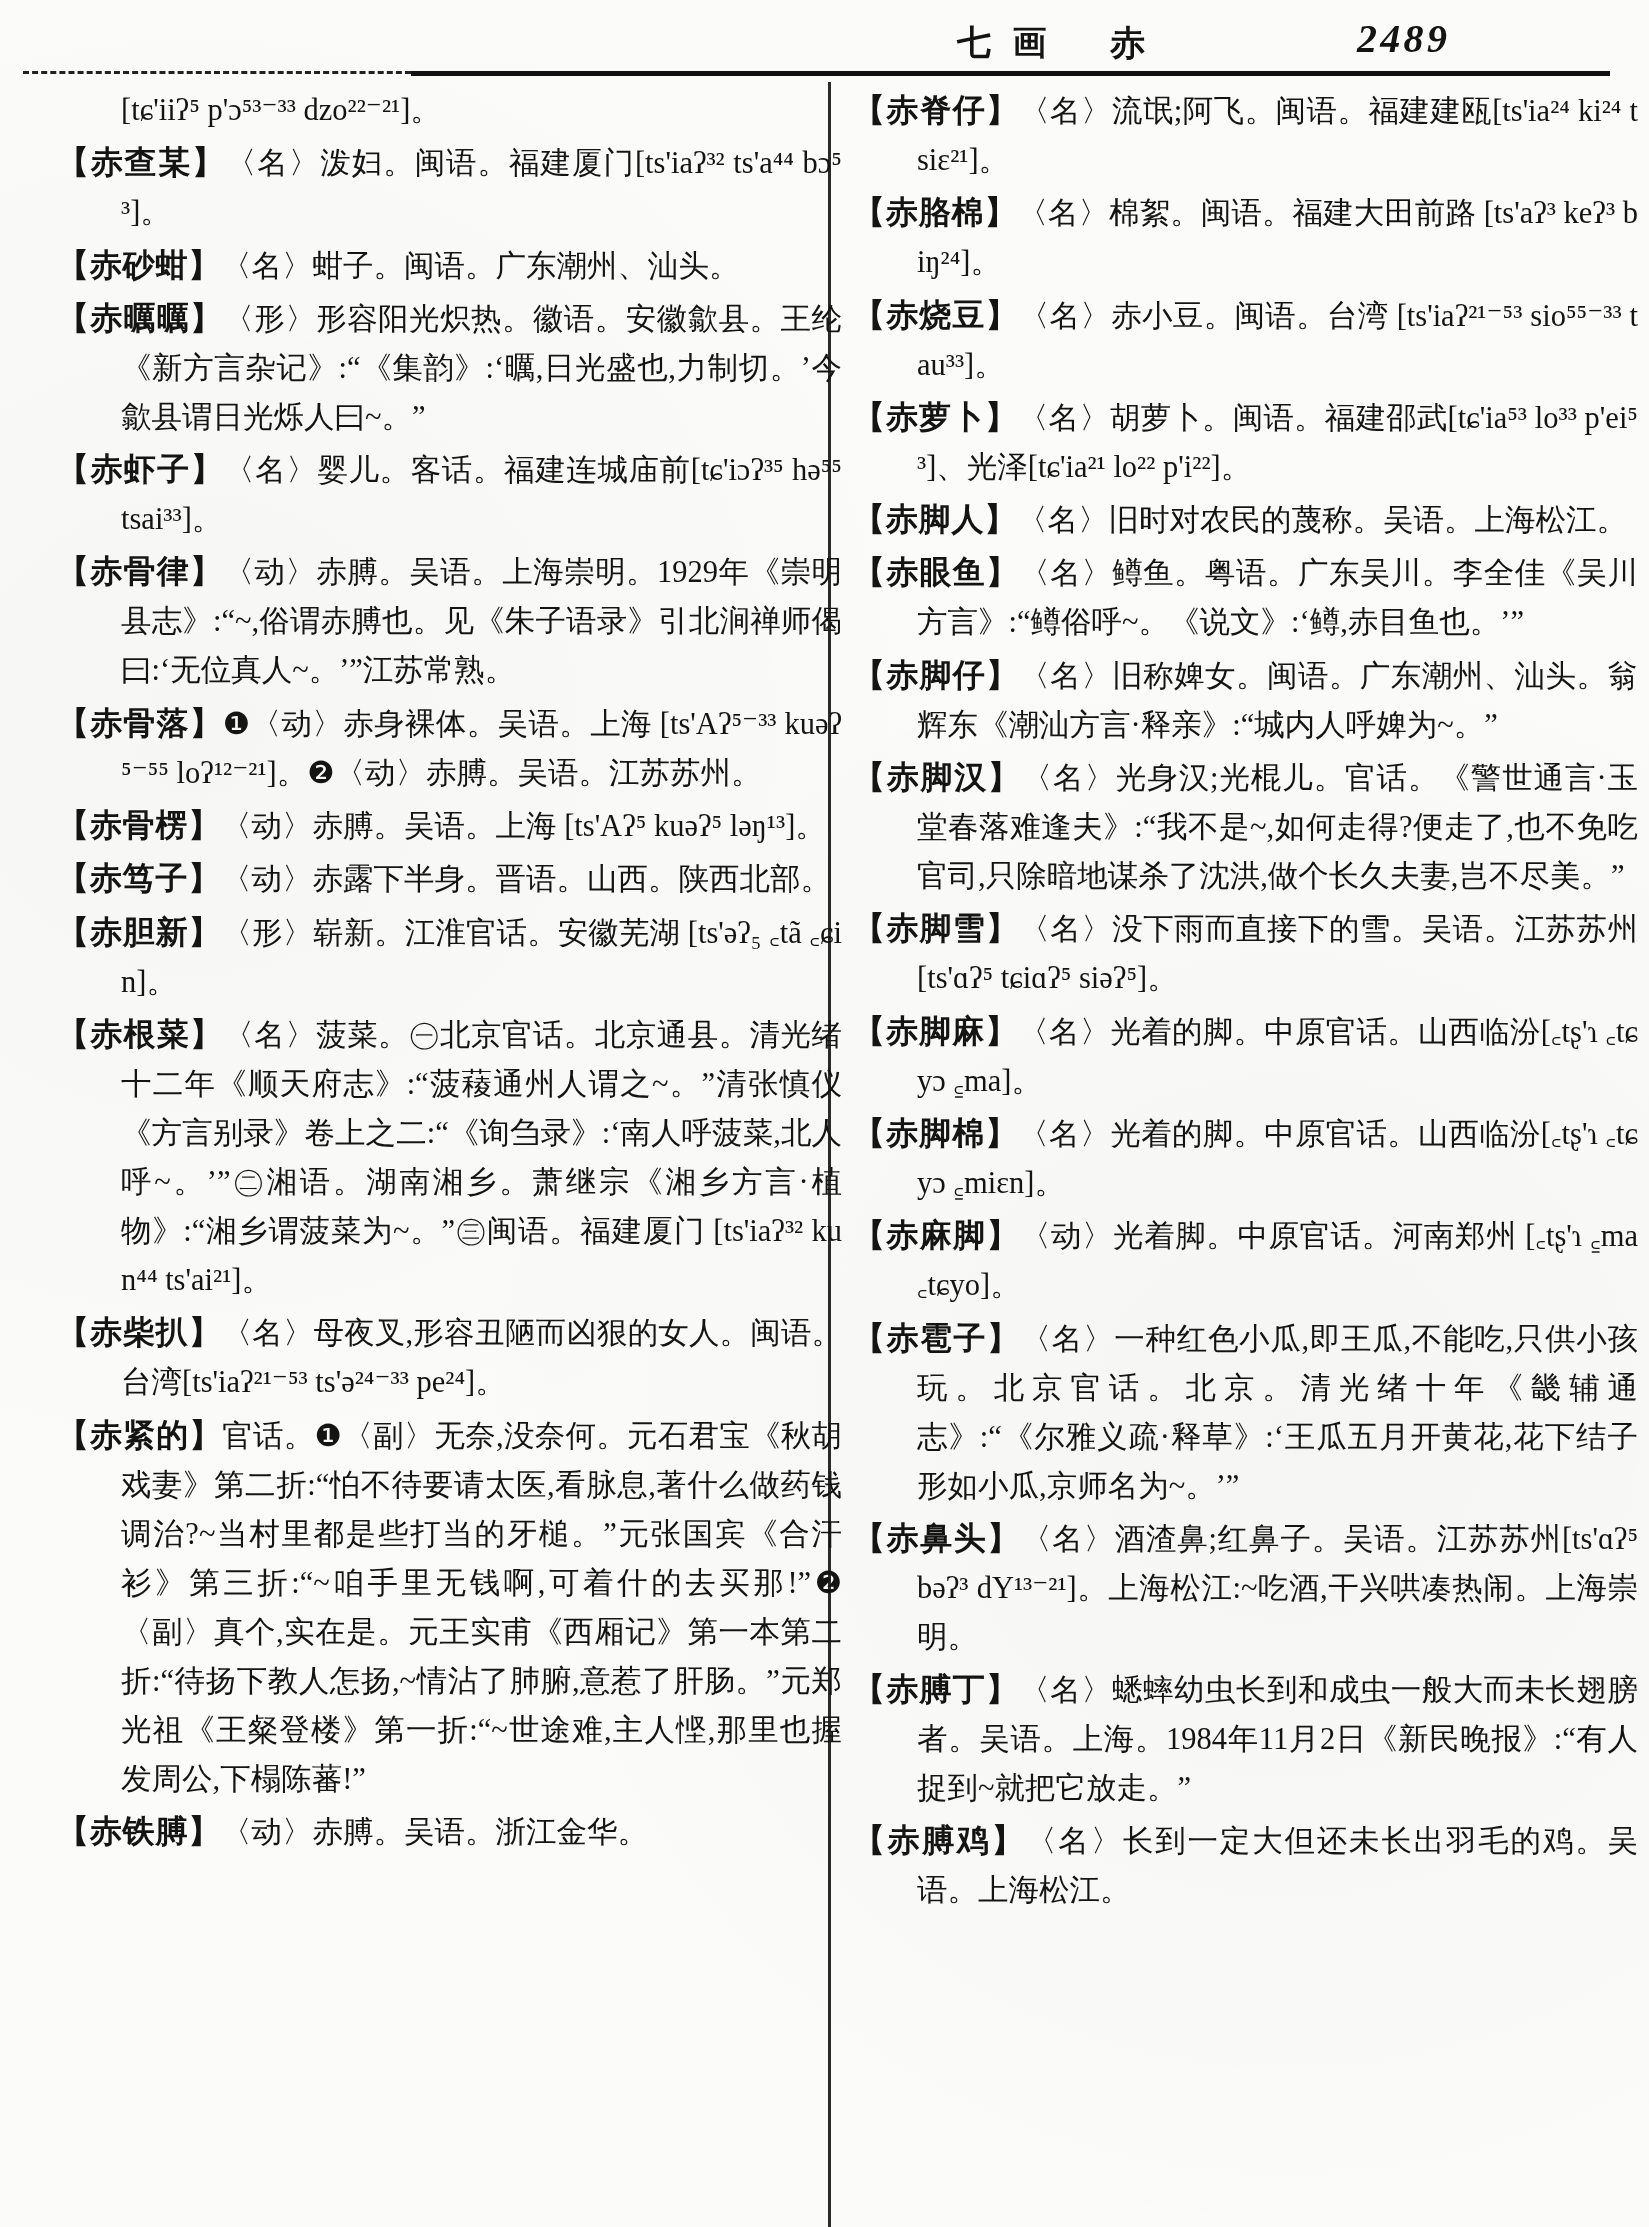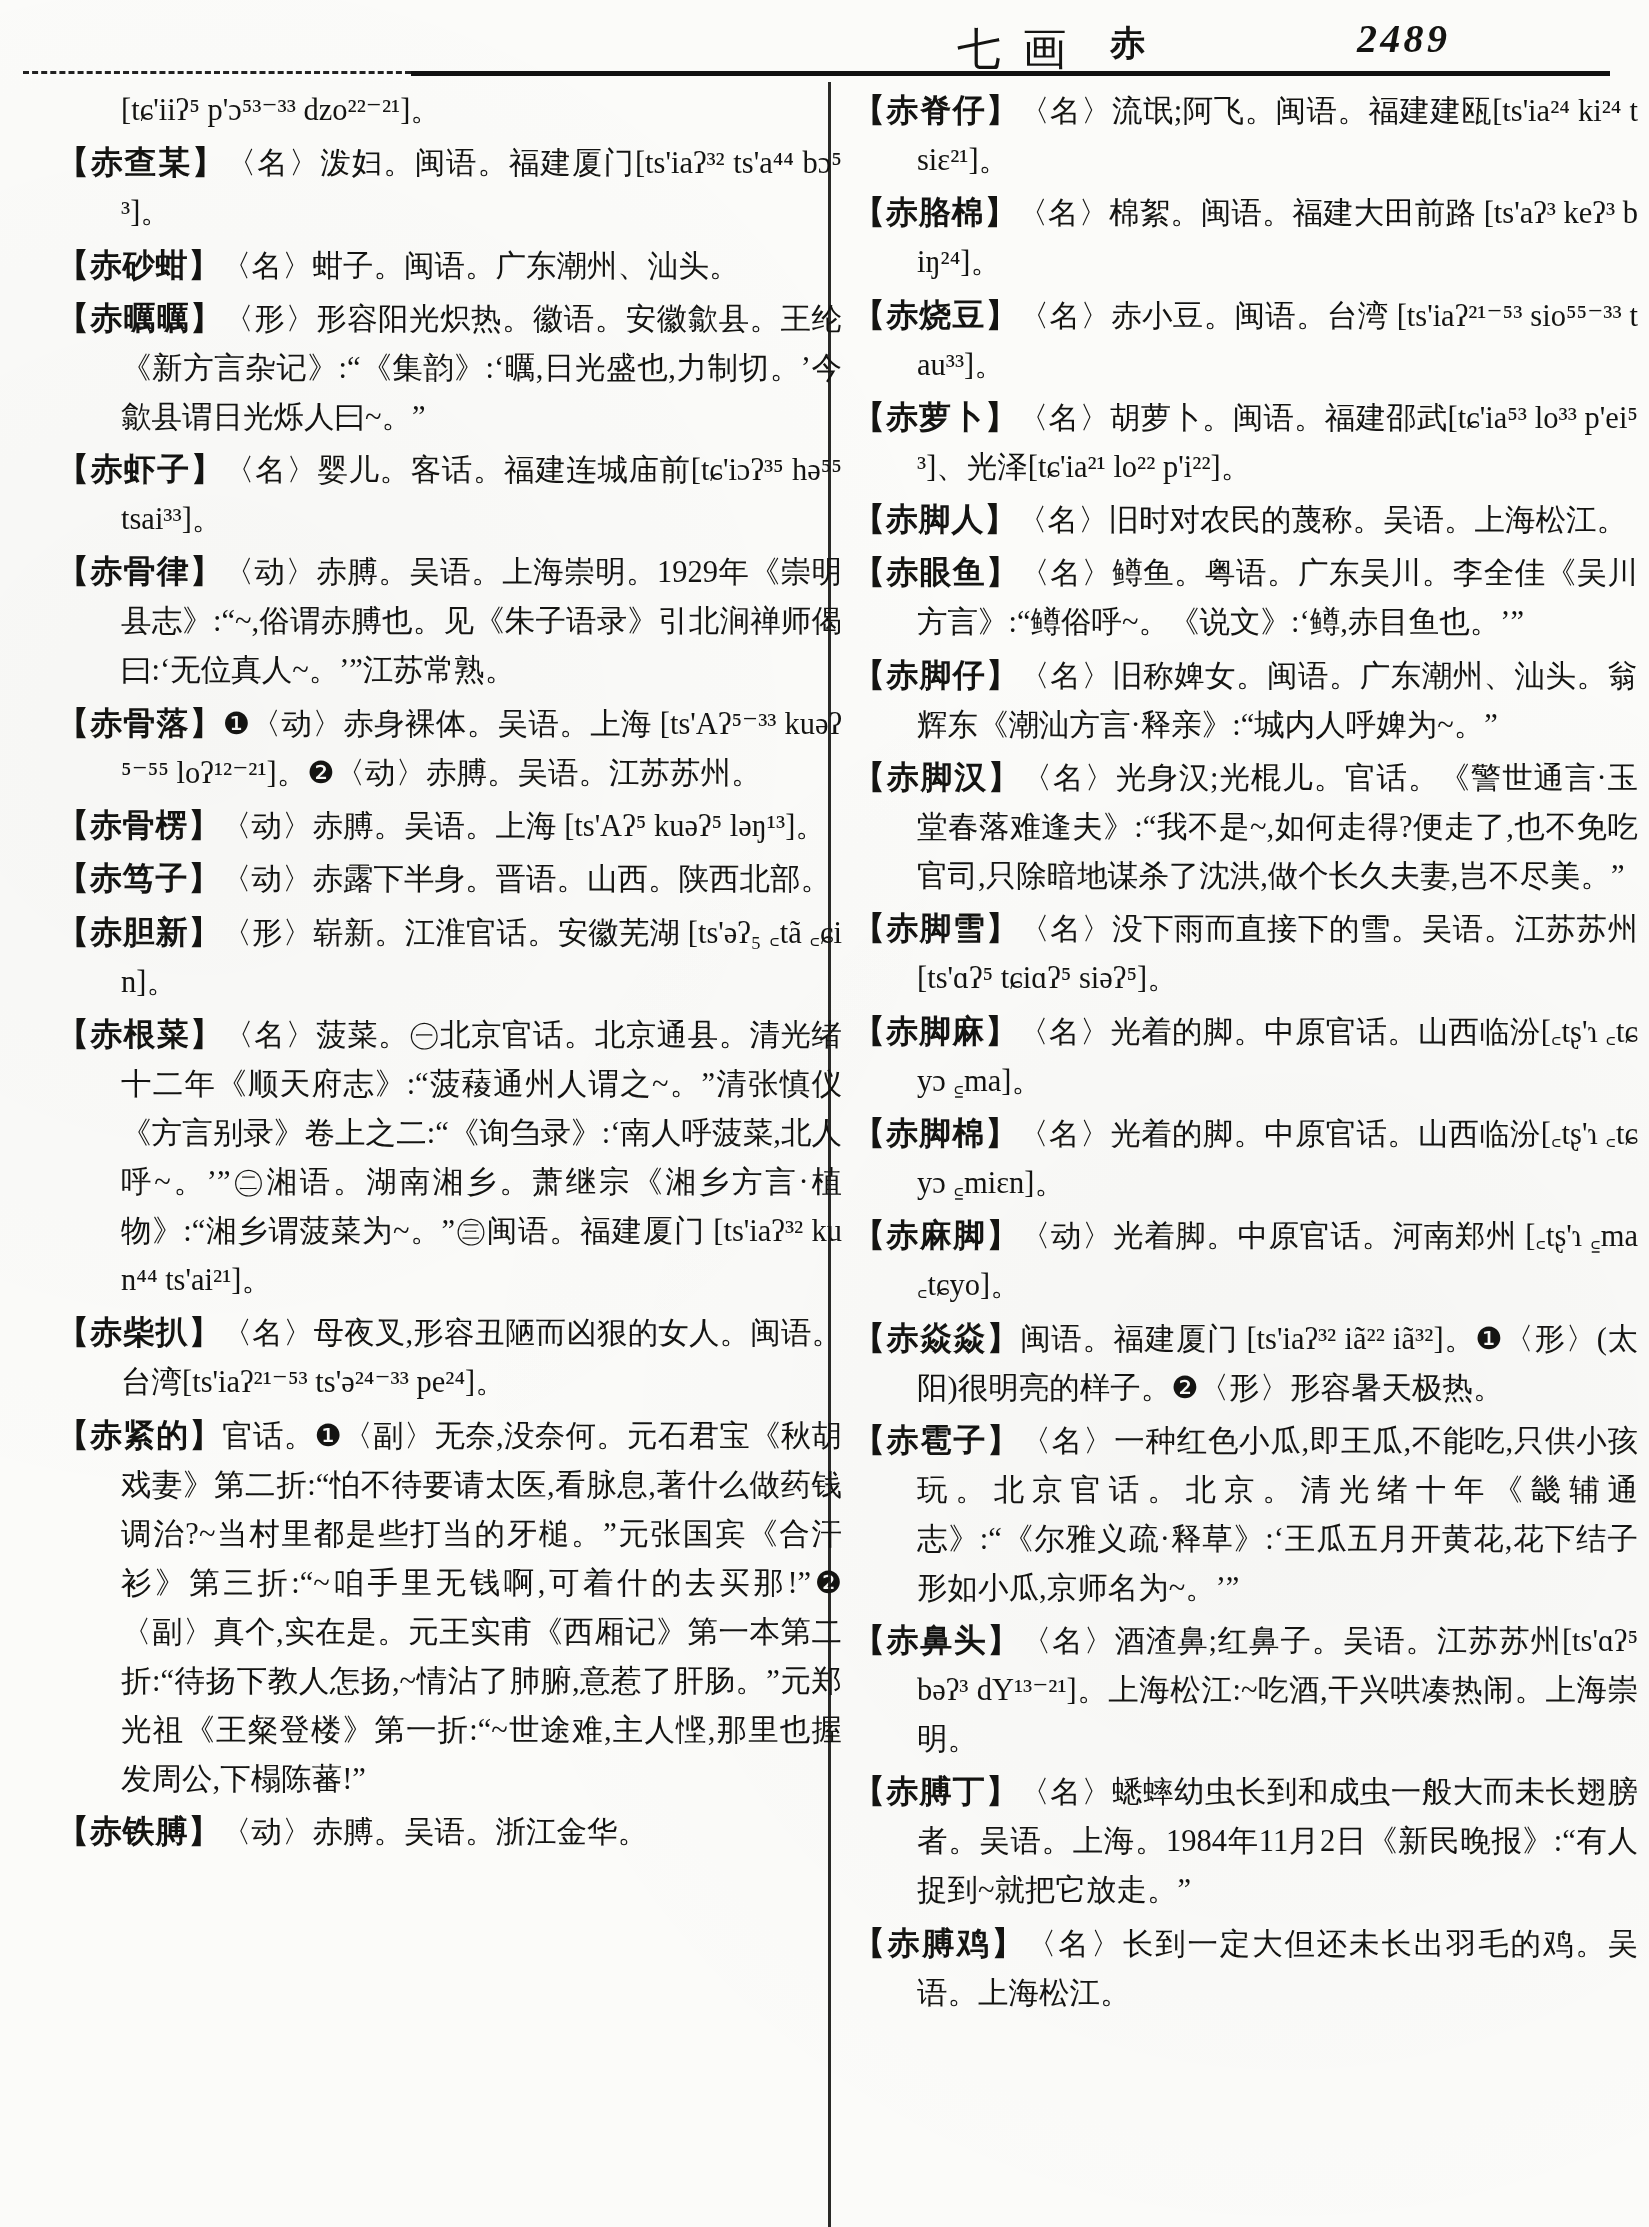--- a/index.html
+++ b/index.html
@@ -6,21 +6,21 @@
   body{
     width:1650px;height:2227px;position:relative;overflow:hidden;
     background:#fbfbf9;color:#141412;
     font-family:"Liberation Serif","DejaVu Serif",serif;
   }
   .scan-noise{position:absolute;inset:0;pointer-events:none;
     background:
       radial-gradient(circle at 12% 33%, rgba(0,0,0,0.02), transparent 40%),
       radial-gradient(circle at 78% 64%, rgba(0,0,0,0.025), transparent 45%);}
   .page-header{position:absolute;top:8.2px;left:0;width:1617px;height:58px;}
-  .hdr-section{position:absolute;left:957px;top:11.5px;font-size:44px;letter-spacing:21.4px;font-weight:normal;}
+  .hdr-section{position:absolute;left:957px;top:11.5px;font-size:34px;letter-spacing:21.4px;font-weight:bold;}
   .hdr-radical{position:absolute;left:1110px;top:11.5px;font-size:35px;font-weight:bold;}
   .hdr-pageno{position:absolute;left:1357px;top:6.6px;font-size:40px;font-weight:bold;font-style:italic;letter-spacing:3.3px;}
   .rule-top{position:absolute;top:71px;left:23px;width:1587px;height:5px;background:#111;}
   .rule-top-dash{position:absolute;top:71px;left:23px;width:388px;height:5px;background:#fbfbf9;
     border-top:3.3px dashed #222;}
   .col-divider{position:absolute;top:82px;bottom:0;left:828px;width:2.5px;background:#2a2a28;}
   .column{position:absolute;top:86px;width:785px;}
   .column.left{left:25px;margin-left:32px;}
   .column.right{left:853px;}
   p.entry{
@@ -72,19 +72,18 @@
     <p class="entry"><span class="hw">【赤烧豆】</span><span class="bd">〈名〉赤小豆。闽语。台湾 [ts'iaʔ²¹⁻⁵³ sio⁵⁵⁻³³ tau³³]。</span></p>
     <p class="entry"><span class="hw">【赤萝卜】</span><span class="bd">〈名〉胡萝卜。闽语。福建邵武[tɕ'ia⁵³ lo³³ p'ei⁵³]、光泽[tɕ'ia²¹ lo²² p'i²²]。</span></p>
     <p class="entry"><span class="hw">【赤脚人】</span><span class="bd">〈名〉旧时对农民的蔑称。吴语。上海松江。</span></p>
     <p class="entry"><span class="hw">【赤眼鱼】</span><span class="bd">〈名〉鳟鱼。粤语。广东吴川。李全佳《吴川方言》:“鳟俗呼~。《说文》:‘鳟,赤目鱼也。’”</span></p>
     <p class="entry"><span class="hw">【赤脚仔】</span><span class="bd">〈名〉旧称婢女。闽语。广东潮州、汕头。翁辉东《潮汕方言·释亲》:“城内人呼婢为~。”</span></p>
     <p class="entry"><span class="hw">【赤脚汉】</span><span class="bd">〈名〉光身汉;光棍儿。官话。《警世通言·玉堂春落难逢夫》:“我不是~,如何走得?便走了,也不免吃官司,只除暗地谋杀了沈洪,做个长久夫妻,岂不尽美。”</span></p>
     <p class="entry"><span class="hw">【赤脚雪】</span><span class="bd">〈名〉没下雨而直接下的雪。吴语。江苏苏州[ts'ɑʔ⁵ tɕiɑʔ⁵ siəʔ⁵]。</span></p>
     <p class="entry"><span class="hw">【赤脚麻】</span><span class="bd">〈名〉光着的脚。中原官话。山西临汾[꜀tʂ'ɿ ꜀tɕyɔ ꜁ma]。</span></p>
     <p class="entry"><span class="hw">【赤脚棉】</span><span class="bd">〈名〉光着的脚。中原官话。山西临汾[꜀tʂ'ɿ ꜀tɕyɔ ꜁miɛn]。</span></p>
     <p class="entry"><span class="hw">【赤麻脚】</span><span class="bd">〈动〉光着脚。中原官话。河南郑州 [꜀tʂ'ɿ ꜁ma ꜀tɕyo]。</span></p>
-    <p class="entry"><span class="hw">【赤焱焱】</span><span class="bd">闽语。福建厦门 [ts'iaʔ³² iã²² iã³²]。❶〈形〉(太阳)很明亮的样子。❷〈形〉形容暑天极热。</span></p>
     <p class="entry"><span class="hw">【赤雹子】</span><span class="bd">〈名〉一种红色小瓜,即王瓜,不能吃,只供小孩玩。北京官话。北京。清光绪十年《畿辅通志》:“《尔雅义疏·释草》:‘王瓜五月开黄花,花下结子形如小瓜,京师名为~。’”</span></p>
     <p class="entry"><span class="hw">【赤鼻头】</span><span class="bd">〈名〉酒渣鼻;红鼻子。吴语。江苏苏州[ts'ɑʔ⁵ bəʔ³ dY¹³⁻²¹]。上海松江:~吃酒,干兴哄凑热闹。上海崇明。</span></p>
     <p class="entry"><span class="hw">【赤膊丁】</span><span class="bd">〈名〉蟋蟀幼虫长到和成虫一般大而未长翅膀者。吴语。上海。1984年11月2日《新民晚报》:“有人捉到~就把它放走。”</span></p>
     <p class="entry"><span class="hw">【赤膊鸡】</span><span class="bd">〈名〉长到一定大但还未长出羽毛的鸡。吴语。上海松江。</span></p>
   </div>
 
 
 </body></html>

